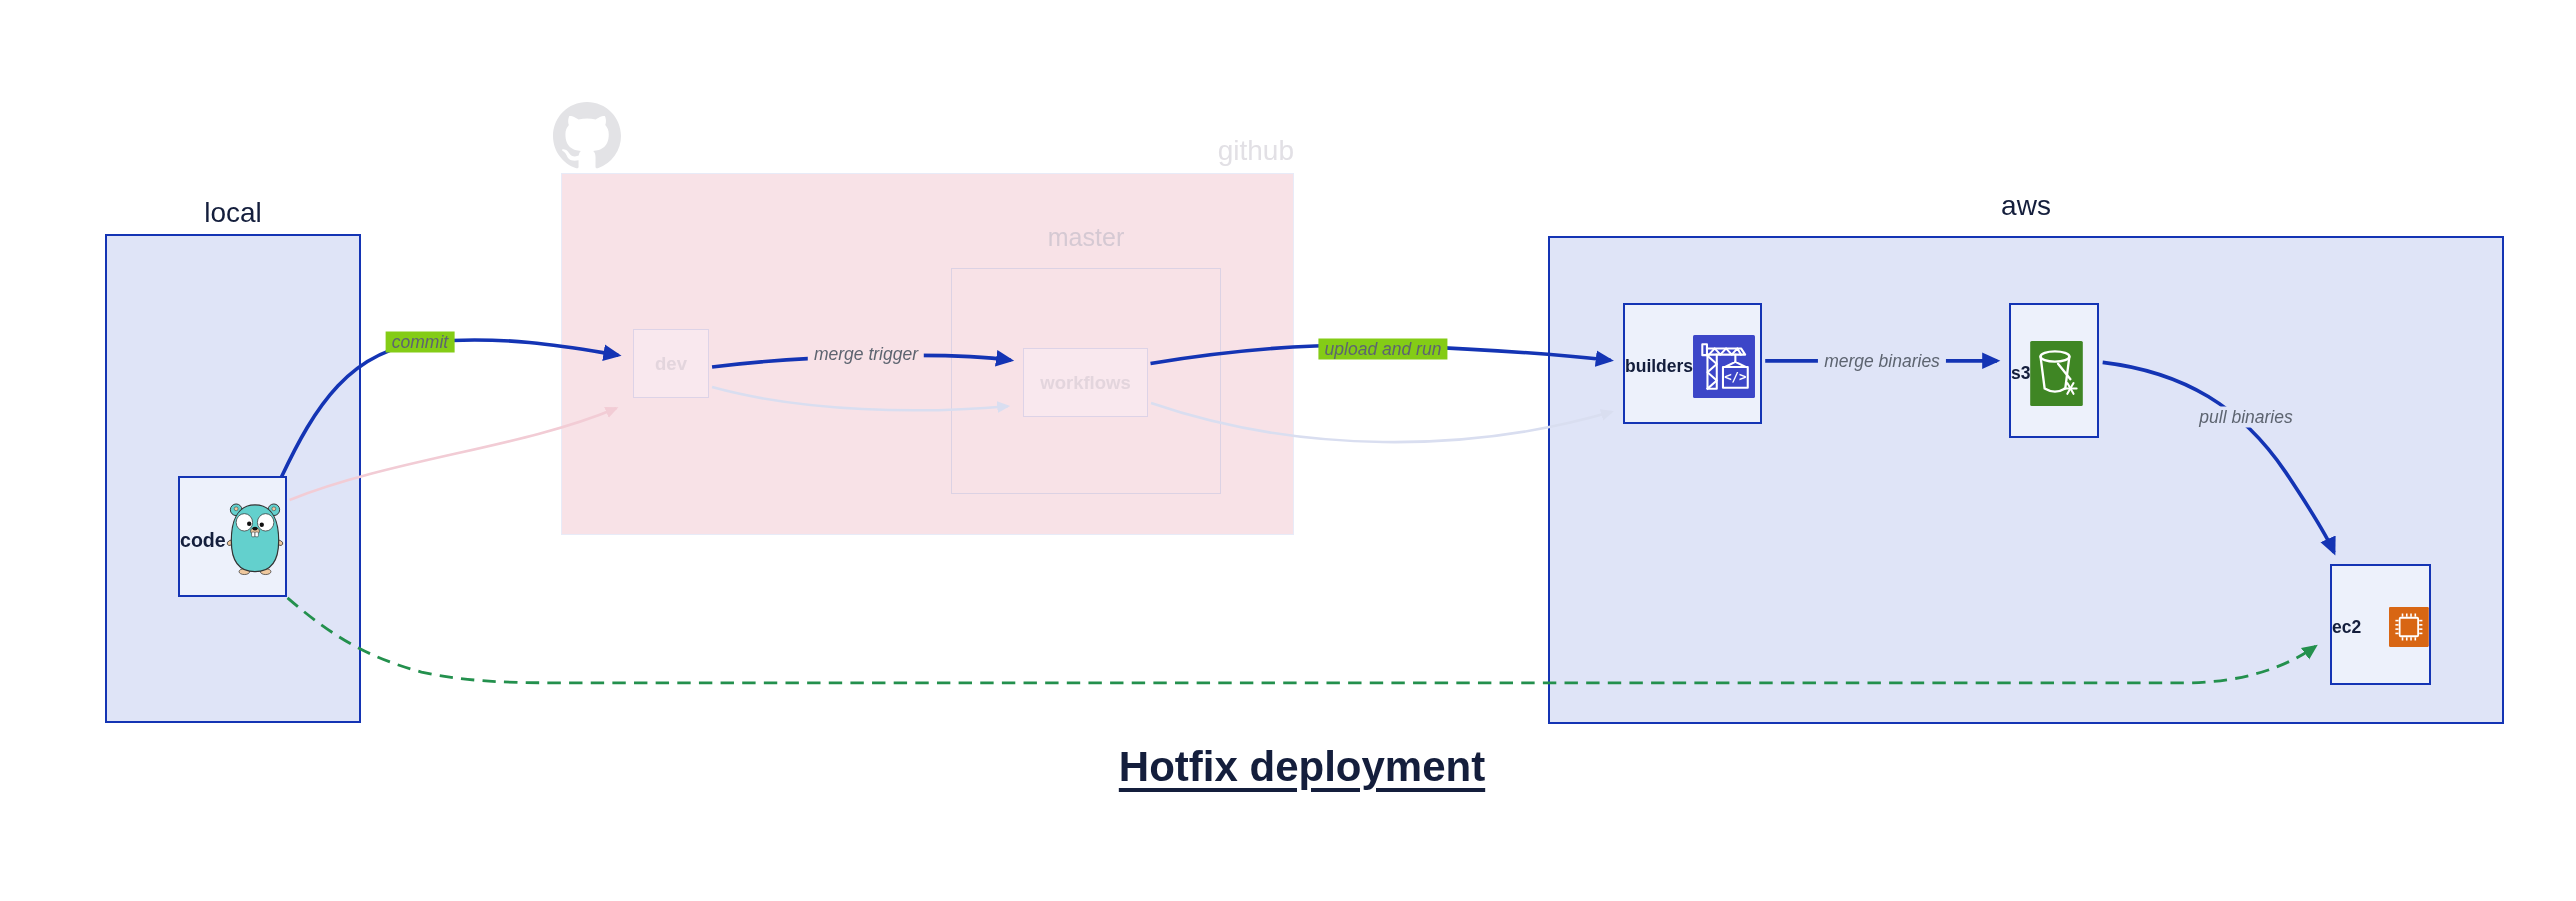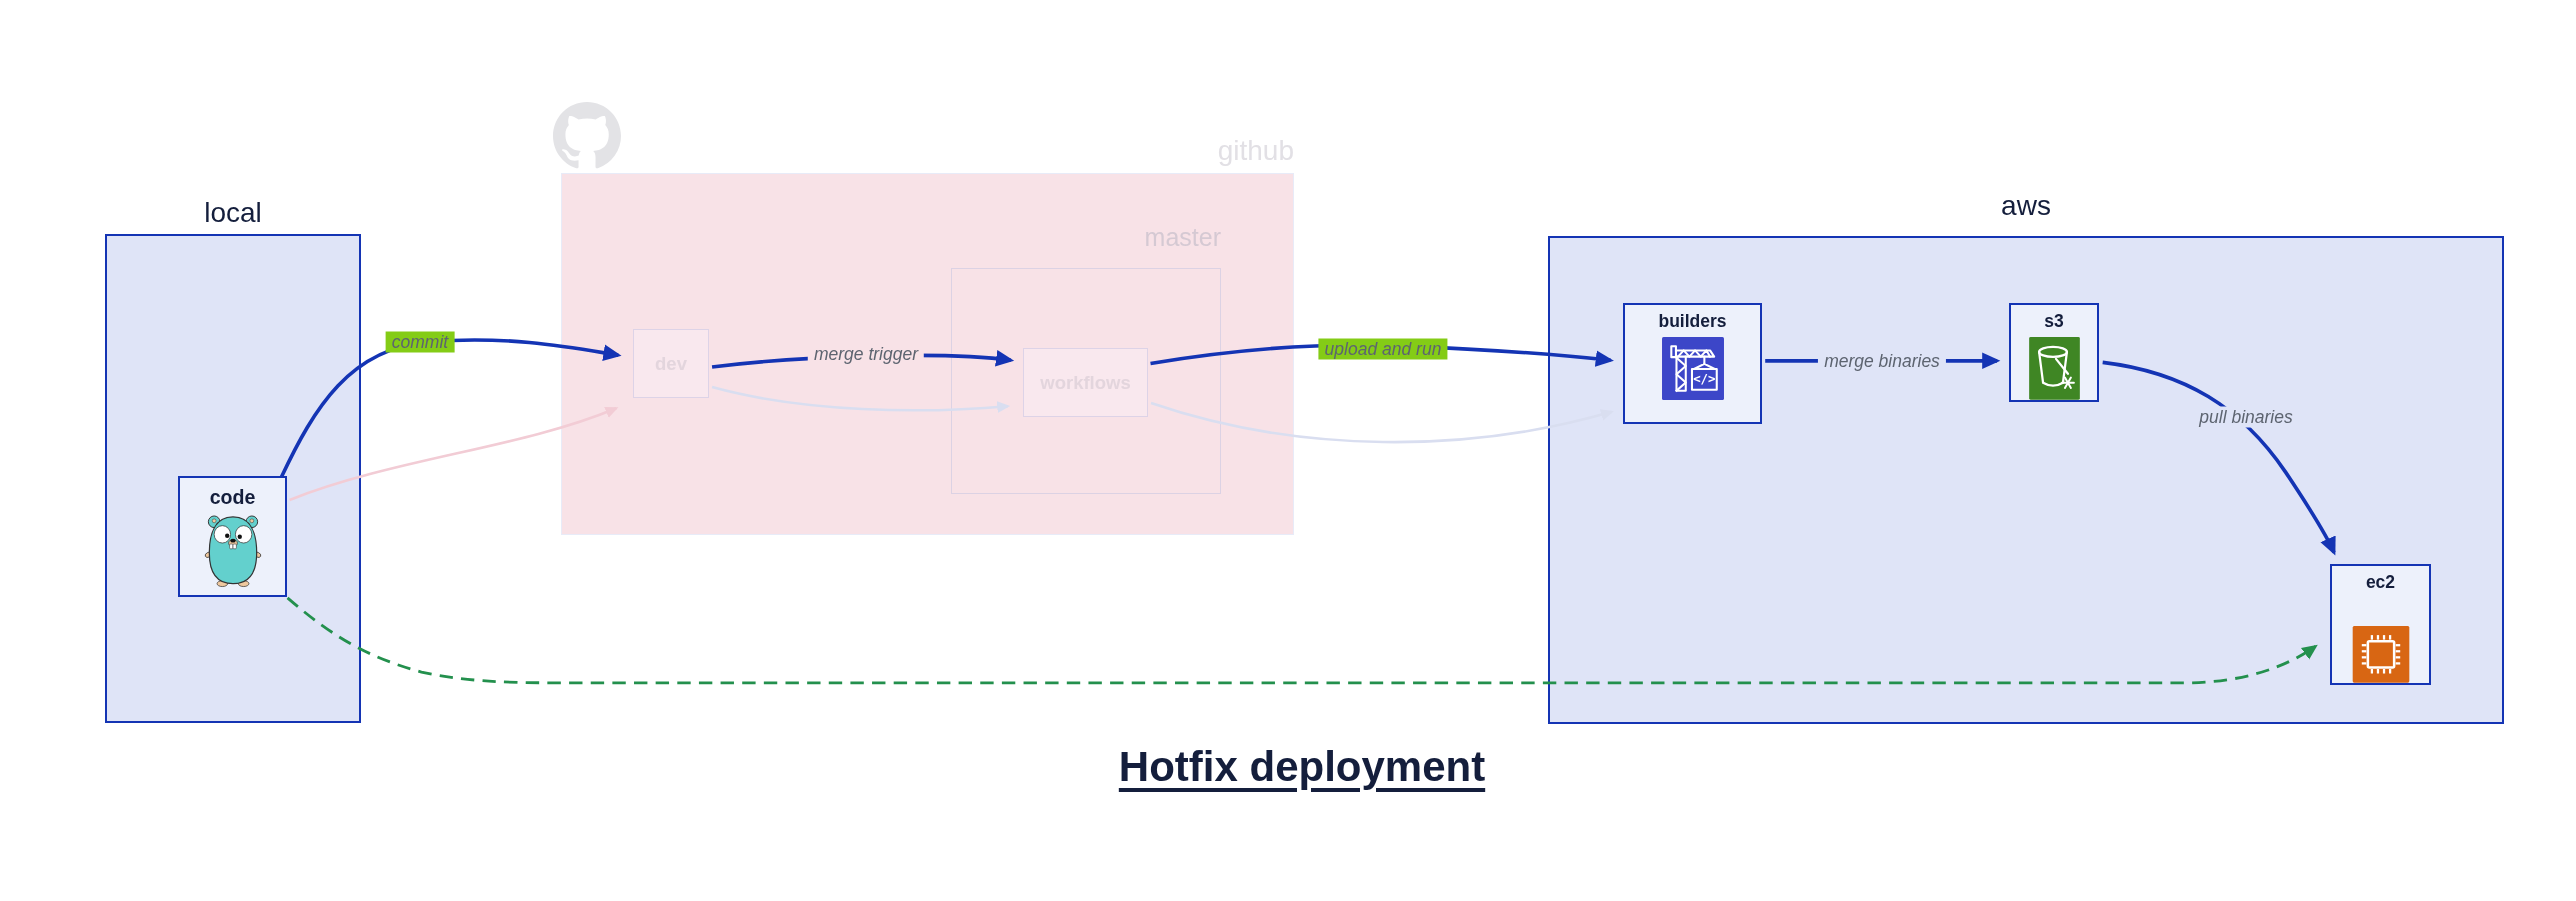--- a/index.html
+++ b/index.html
@@ -11,26 +11,26 @@
     --builders_icon_bg:#3c46c8; --s3_icon_bg:#3f8624; --ec2_icon_bg:#d86613; --gopher_teal:#63d0cd; --gopher_tan:#efc89e;
   }
   html,body{margin:0;padding:0;}
   body{font-family:"Liberation Sans","DejaVu Sans",sans-serif;background:#ffffff;}
   #canvas{position:relative;width:2604px;height:902px;background:#ffffff;overflow:hidden;}
   .abs{position:absolute;}
   .region{position:absolute;box-sizing:border-box;}
   .region.blue{background:var(--region_blue_fill);border:2.6px solid var(--region_blue_border);}
   .region.pink{background:var(--github_pink_fill);border:1.5px solid #e8ebf8;}
   .region.faded-sub{background:transparent;border:1.5px solid #dcd2e4;}
-  .node{position:absolute;box-sizing:border-box;display:flex;flex-direction:column;align-items:center;}
+  .node{position:absolute;box-sizing:border-box;display:flex;flex-direction:row;align-items:center;}
   .node.active{background:var(--node_fill);border:2.6px solid var(--region_blue_border);}
   .node.faded{background:var(--faded_node_fill);border:1.5px solid var(--faded_node_border);justify-content:center;}
   .rlabel{position:absolute;font-size:28px;color:var(--navy_text);text-align:center;}
   .rlabel.gray{color:var(--github_gray);}
-  .rlabel.faded{font-size:25px;color:var(--faded_gray_text);text-align:right;}
+  .rlabel.faded{font-size:25px;color:var(--faded_gray_text);}
   .nlabel{font-weight:bold;color:var(--navy_text);font-size:18.5px;margin-top:8.2px;}
   .node.faded .nlabel{color:var(--faded_pink_text);margin-top:0;}
   .elabel{position:absolute;transform:translate(-50%,-50%);font-style:italic;font-size:17.5px;color:var(--muted_label);padding:0 6.2px;white-space:nowrap;}
   .bg-white{background:#84cc16;}
   .bg-pink{background:var(--github_pink_fill);}
   .bg-blue{background:var(--region_blue_fill);}
   #edges{position:absolute;left:0;top:0;pointer-events:none;}
   .title{position:absolute;left:1302px;top:743px;transform:translateX(-50%);font-size:42px;font-weight:600;color:var(--navy_text);text-decoration:underline;text-decoration-thickness:3.6px;text-underline-offset:7.2px;white-space:nowrap;}
   .iconbox{margin-top:5.2px;}
 </style>
@@ -97,21 +97,21 @@
         <path d="M28 38 L28 104 L46 104 L46 38"></path>
         <path d="M28 40 L46 56 L28 72 L46 88 L28 104"></path>
         <path d="M82 38 L82 52"></path>
         <path d="M82 52 L62 62 L102 62 L82 52"></path>
         <rect x="58" y="62" width="48" height="40"></rect>
       </g>
       <text x="82" y="90" text-anchor="middle" font-size="24" font-weight="bold" fill="#fff" font-family="DejaVu Sans Mono, monospace">&lt;/&gt;</text>
     </svg>
   </div>
 
-  <div class="node active" style="left:2009px;top:303px;width:90px;height:99px;">
+  <div class="node active" style="left:2009px;top:303px;width:90px;height:135px;">
     <div class="nlabel" style="font-size:17.5px;margin-top:6.2px;">s3</div>
     <svg class="iconbox" width="53" height="65" viewBox="0 0 102 126">
       <rect x="0" y="0" width="102" height="126" rx="3" style="fill:var(--s3_icon_bg)"></rect>
       <g style="stroke:#fff;stroke-width:4.5;fill:none;stroke-linecap:round;">
         <ellipse cx="48" cy="30" rx="28" ry="10"></ellipse>
         <path d="M20 30 L28 92 Q48 104 68 92 L76 30"></path>
         <path d="M54 44 L78 74"></path>
       </g>
       <g style="stroke:#fff;stroke-width:4;stroke-linecap:round;">
         <line x1="66" y1="92" x2="90" y2="92"></line>

